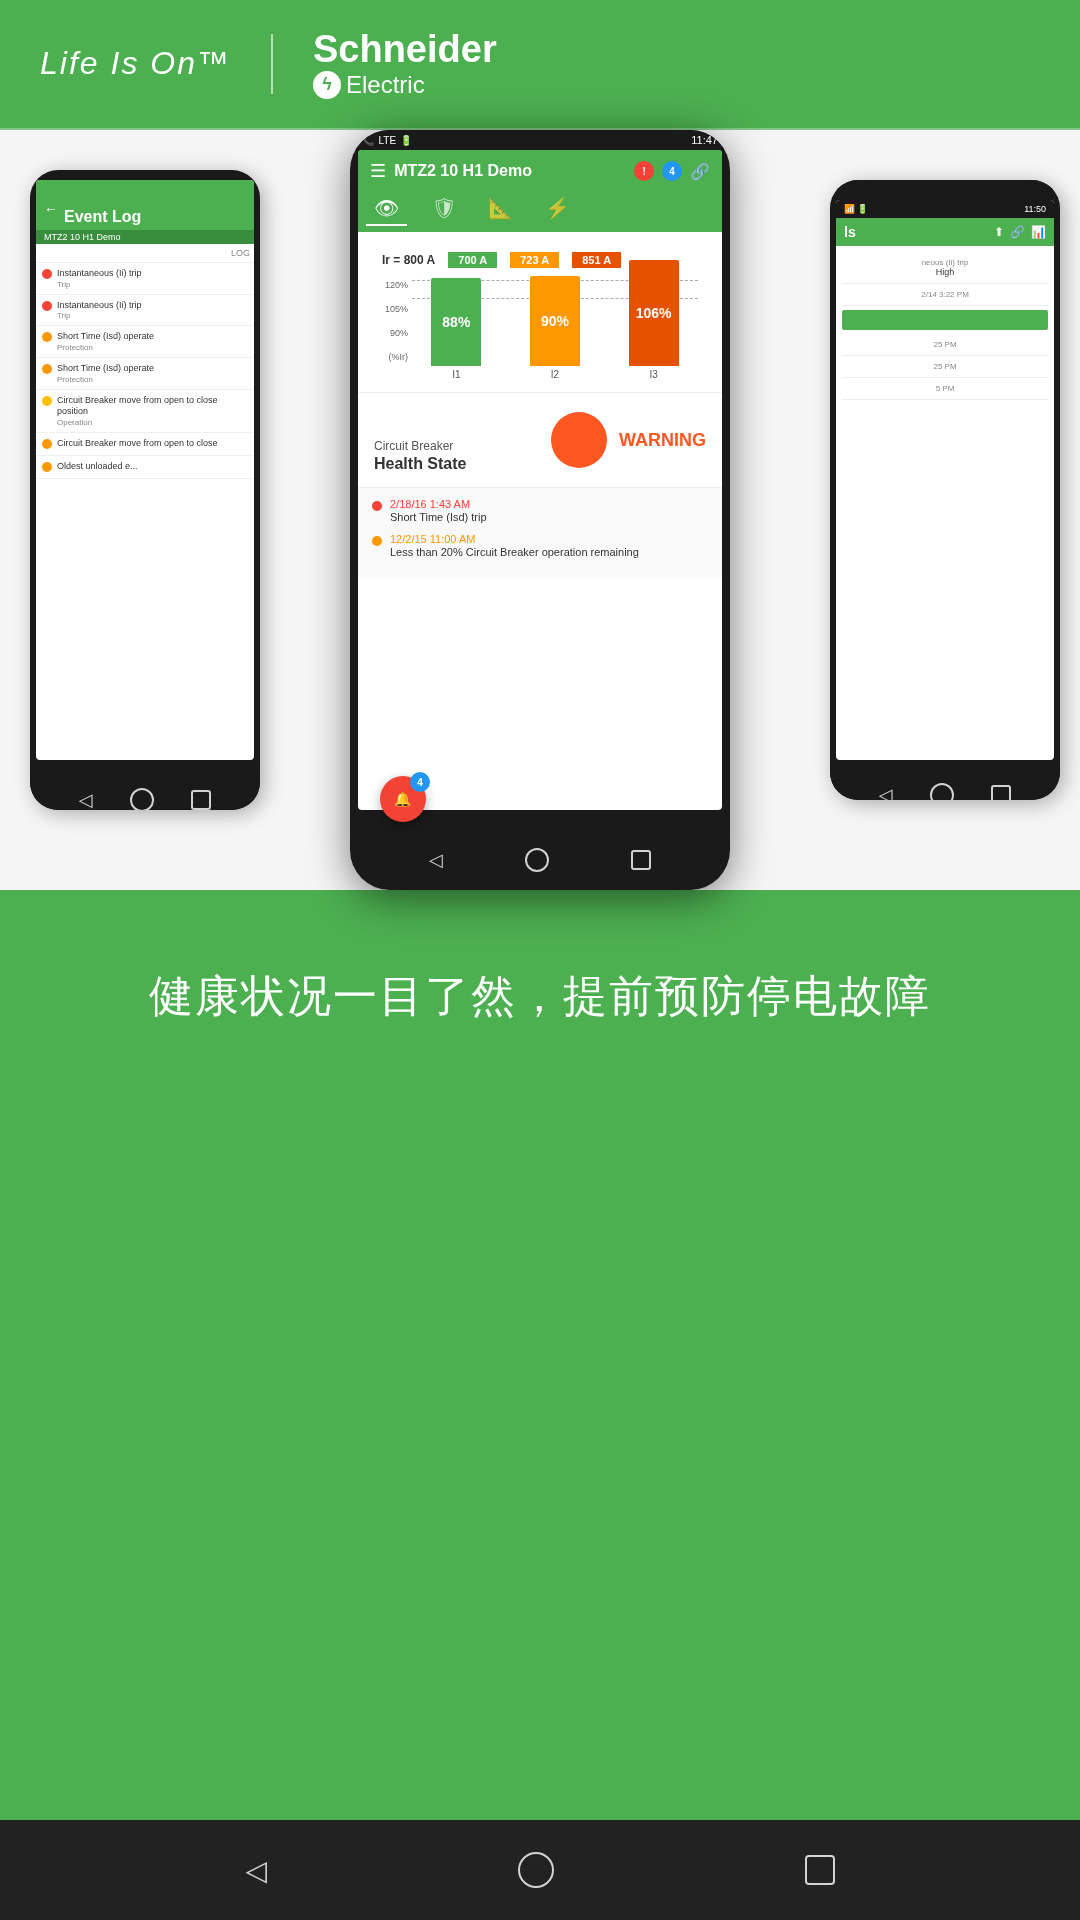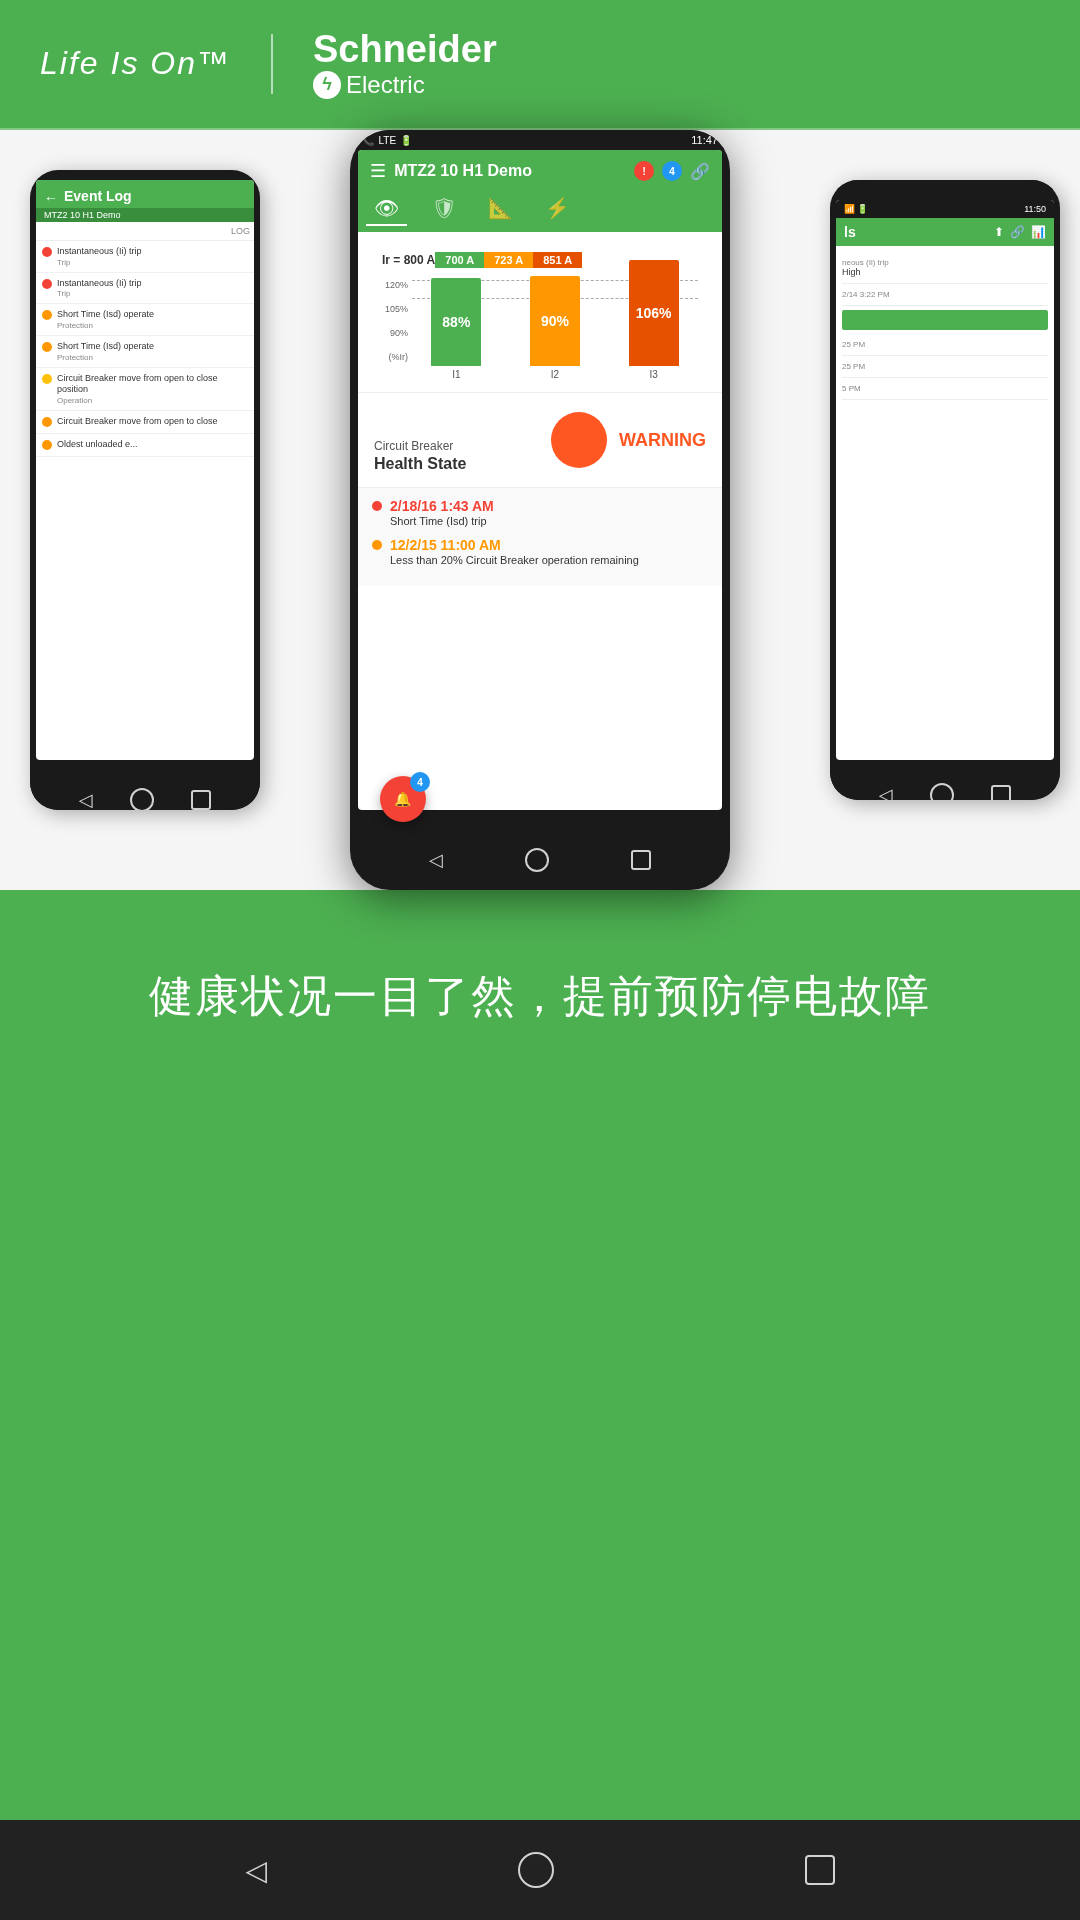--- a/index.html
+++ b/index.html
@@ -108,22 +108,23 @@
       color: white;
       padding: 8px 8px 4px;
       display: flex;
       align-items: center;
       gap: 6px;
     }
     .phone-left-back {
       font-size: 14px;
     }
     .phone-left-title {
-      font-size: 14px;
-      font-weight: bold;
+      font-size: 16px;
+      font-weight: bold;
+      margin-top: 20px;
     }
     .phone-left-subtitle {
       font-size: 9px;
       padding: 2px 8px;
       background: #388E3C;
       color: white;
     }
     .phone-left-log-label {
       text-align: right;
       font-size: 9px;
@@ -196,21 +197,21 @@
     .phone-right-header {
       background: #4CAF50;
       color: white;
       padding: 6px 8px;
       display: flex;
       align-items: center;
       justify-content: space-between;
     }
     .phone-right-title { font-size: 14px; font-weight: bold; }
     .phone-right-icons { display: flex; gap: 6px; font-size: 12px; }
-    .phone-right-content { padding: 6px; font-size: 9px; color: #333; }
+    .phone-right-content { padding: 6px; font-size: 9px; color: #333; text-align: center; }
     .phone-right-item { padding: 6px 0; border-bottom: 1px solid #eee; }
     .phone-right-item-label { color: #888; font-size: 8px; }
     .phone-right-item-value { font-size: 9px; color: #333; }
     .phone-right-green-bar {
       background: #4CAF50;
       height: 20px;
       margin: 4px 0;
       border-radius: 2px;
     }
 
@@ -348,21 +349,21 @@
       flex-shrink: 0;
     }
     .notif-dot-orange {
       width: 10px;
       height: 10px;
       background: #FF9800;
       border-radius: 50%;
       margin-top: 3px;
       flex-shrink: 0;
     }
-    .notif-date { font-size: 14px; color: #f44336; font-weight: bold; }
+    .notif-date { font-size: 11px; color: #f44336; font-weight: normal; }
     .notif-date.orange { color: #FF9800; }
     .notif-msg { font-size: 11px; color: #333; margin-top: 1px; }
 
     
     .floating-badge {
       position: absolute;
       bottom: 80px;
       left: 80px;
       z-index: 20;
       background: #f44336;
@@ -519,21 +520,21 @@
     }
     .x-label {
       font-size: 10px;
       color: #555;
       margin-top: 3px;
     }
     .chart-top-row {
       display: flex;
       align-items: center;
       padding: 8px 12px 4px;
-      gap: 0;
+      gap: 13px;
     }
     .ir-label { font-size: 12px; color: #333; font-weight: bold; }
     .amp-badge {
       font-size: 11px;
       color: white;
       padding: 2px 10px;
       font-weight: bold;
     }
     .amp-green { background: #4CAF50; }
     .amp-orange { background: #FF9800; }

